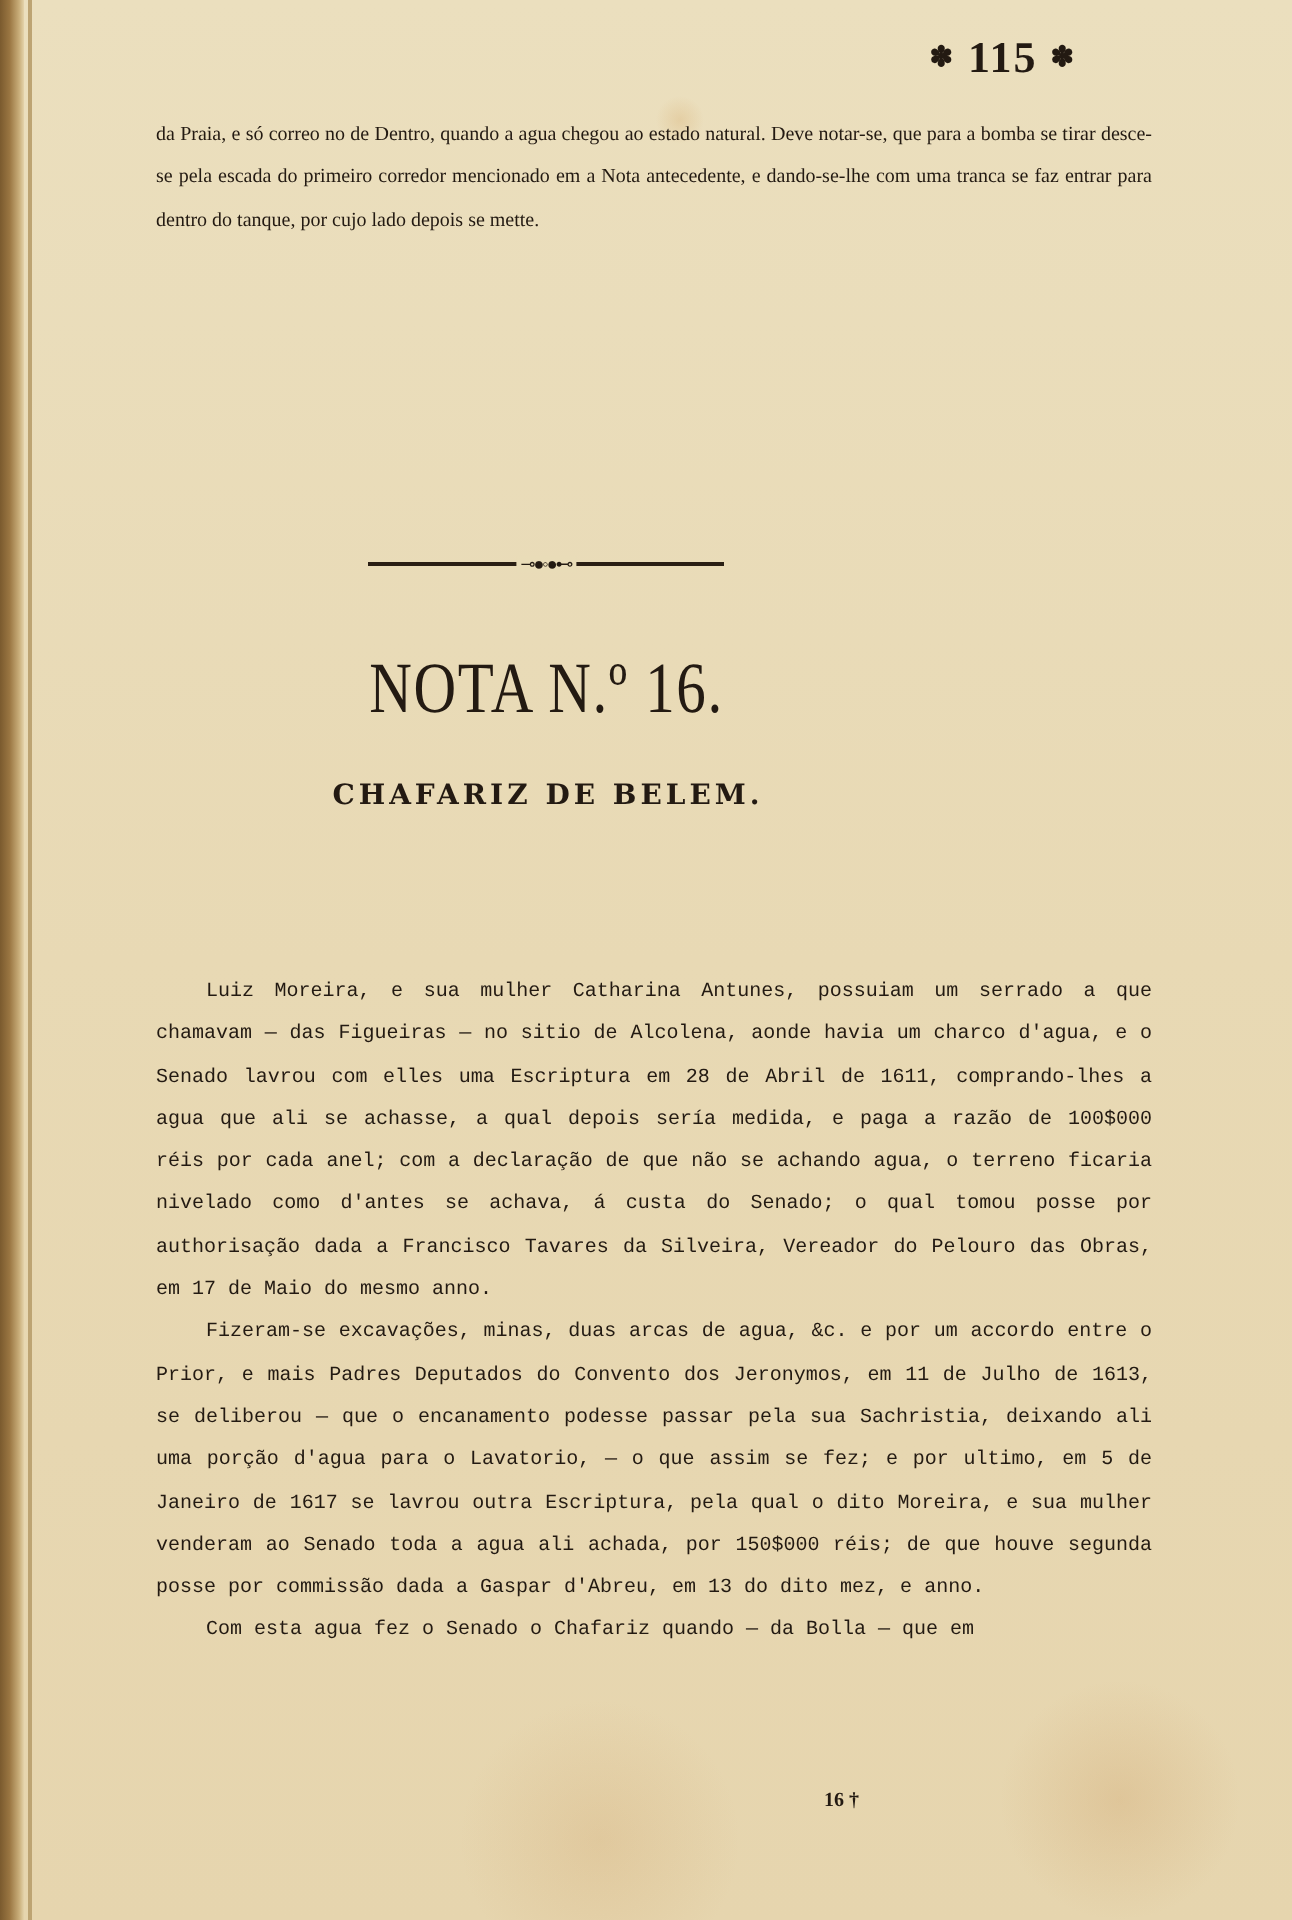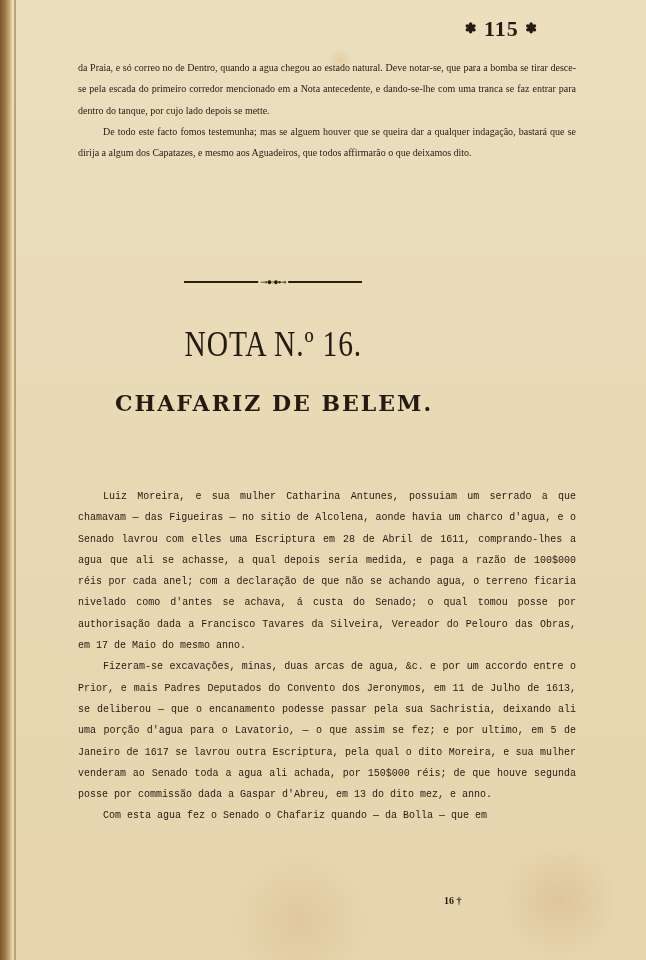--- a/index.html
+++ b/index.html
@@ -44,43 +44,42 @@
     .divider .orn {
       position: absolute; top: 0; left: 50%; transform: translateX(-50%);
       font-size: 9px; line-height: 8px; background: #e9dcb8; padding: 0 2px; letter-spacing: -1px;
     }
     .note-title {
       position: absolute; top: 323px; left: 0; width: 548px; text-align: center;
       font-size: 36px; letter-spacing: 1px; transform: scaleX(0.82); transform-origin: 270px 0;
     }
     .note-subtitle {
       position: absolute; top: 390px; left: 0; width: 548px; text-align: center;
-      font-size: 22px; font-weight: 900; letter-spacing: 2px;
+      font-size: 14px; font-weight: 900; letter-spacing: 2px;
       font-family: "DejaVu Serif", serif;
     }
     .signature {
-      position: absolute; top: 895px; left: 444px; font-size: 10px; font-weight: bold;
+      position: absolute; top: 895px; left: 412px; font-size: 10px; font-weight: bold;
     }
   </style>
 </head>
 <body>
 
 <div class="page">
   <div class="spine"></div>
   <div class="spine-line"></div>
 
   <div class="page-header">
     <span class="orn">✽</span>
     <span>115</span>
     <span class="orn">✽</span>
   </div>
 
   <div class="text" style="top:57px;">
     <p>da Praia, e só correo no de Dentro, quando a agua chegou ao estado natural. Deve notar-se, que para a bomba se tirar desce-se pela escada do primeiro corredor mencionado em a Nota antecedente, e dando-se-lhe com uma tranca se faz entrar para dentro do tanque, por cujo lado depois se mette.</p>
-    <p class="indent">De todo este facto fomos testemunha; mas se alguem houver que se queira dar a qualquer indagação, bastará que se dirija a algum dos Capatazes, e mesmo aos Aguadeiros, que todos affirmarão o que deixamos dito.</p>
   </div>
 
   <div class="divider">
     <div class="line"></div>
     <span class="orn">⊸●◦●⊷</span>
   </div>
 
   <div class="note-title">NOTA N.º 16.</div>
   <div class="note-subtitle">CHAFARIZ DE BELEM.</div>
 

